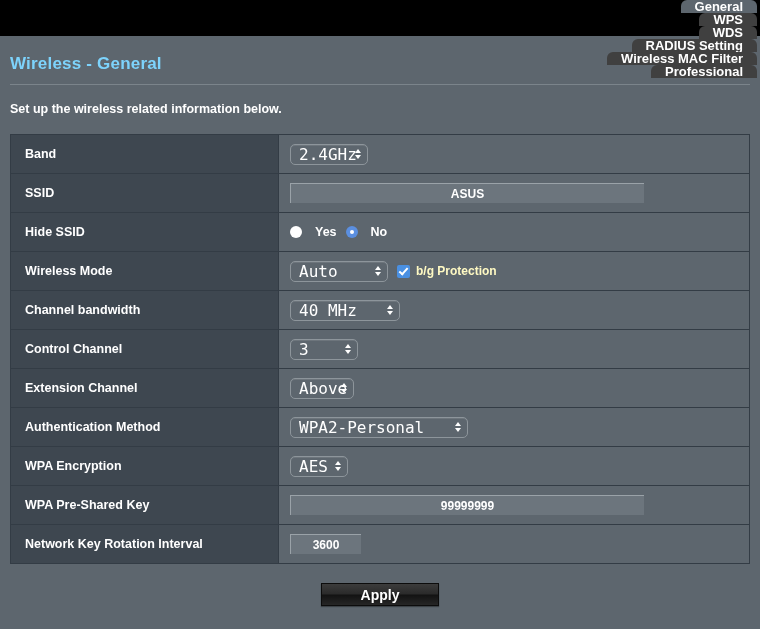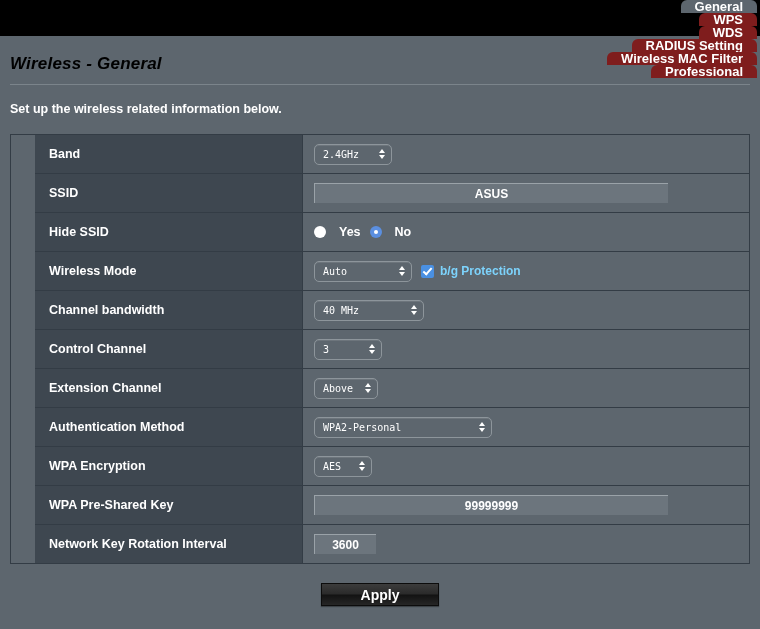--- a/index.html
+++ b/index.html
@@ -25,67 +25,65 @@
     position: relative;
     flex-direction: column;
   }
   .tab {
     height: 37px;
     margin-right: 3px;
     padding: 0 14px;
     display: flex;
     align-items: center;
     justify-content: center;
-    background: #7f1d1d;
+    background: #404040;
     color: #ffffff;
     font-size: 13px;
     font-weight: bold;
     border-radius: 6px 6px 0 0;
     box-sizing: border-box;
     white-space: nowrap;
     cursor: pointer;
     line-height: 1;
   }
   .tab.active {
     background: #5d666e;
     height: 36px;
   }
 
   
   .page {
     padding: 0 10px;
     box-sizing: border-box;
   }
   .page-title {
-    color: #000000;
+    color: #7dd3fc;
     font-size: 17px;
     font-weight: bold;
     padding: 18px 0 10px 0;
     letter-spacing: 0.2px;
-    font-style: italic;
   }
   .title-rule {
     height: 1px;
     background: #7b848b;
     margin: 0 0 0 0;
   }
   .page-desc {
     color: #ffffff;
     font-size: 12.5px;
     font-weight: bold;
     padding: 17px 0 18px 0;
   }
 
   
   .form-table {
     width: 740px;
     border: 1px solid #333c45;
     border-collapse: collapse;
     box-sizing: border-box;
-    padding-left: 24px;
   }
   .form-row {
     display: flex;
     border-bottom: 1px solid #333c45;
     min-height: 38px;
   }
   .form-row:last-child {
     border-bottom: none;
   }
   .cell-label {
@@ -115,21 +113,21 @@
   .sel {
     position: relative;
     display: inline-flex;
     align-items: center;
     height: 21px;
     background: #5d666e;
     border: 1px solid #8d959b;
     border-radius: 5px;
     color: #ffffff;
     font-family: "DejaVu Sans Mono", monospace;
-    font-size: 10px;
+    font-size: 16px;
     padding: 0 22px 0 8px;
     box-sizing: border-box;
     cursor: pointer;
     white-space: nowrap;
     box-shadow: inset 0 1px 0 rgba(255,255,255,0.10);
   }
   .sel .arrows {
     position: absolute;
     right: 6px;
     top: 50%;
@@ -167,21 +165,21 @@
     color: #ffffff;
     font-family: "Liberation Sans", sans-serif;
     font-size: 12px;
     font-weight: bold;
     padding: 0 5px;
     box-sizing: border-box;
     outline: none;
     text-align: center;
   }
   .txt.wide  { width: 354px; }
-  .txt.small { width: 62px; }
+  .txt.small { width: 71px; }
 
   
   .radio-wrap {
     display: inline-flex;
     align-items: center;
     gap: 13px;
     cursor: pointer;
   }
   .radio {
     width: 12px;
@@ -233,21 +231,21 @@
     position: absolute;
     left: 4px;
     top: 1px;
     width: 3px;
     height: 7px;
     border: solid #ffffff;
     border-width: 0 2px 2px 0;
     transform: rotate(42deg);
   }
   .chk-label {
-    color: #7dd3fc;
+    color: #fef9c3;
     font-size: 12px;
     font-weight: bold;
   }
 
   
   .apply-area {
     width: 740px;
     display: flex;
     justify-content: center;
     padding-top: 19px;

